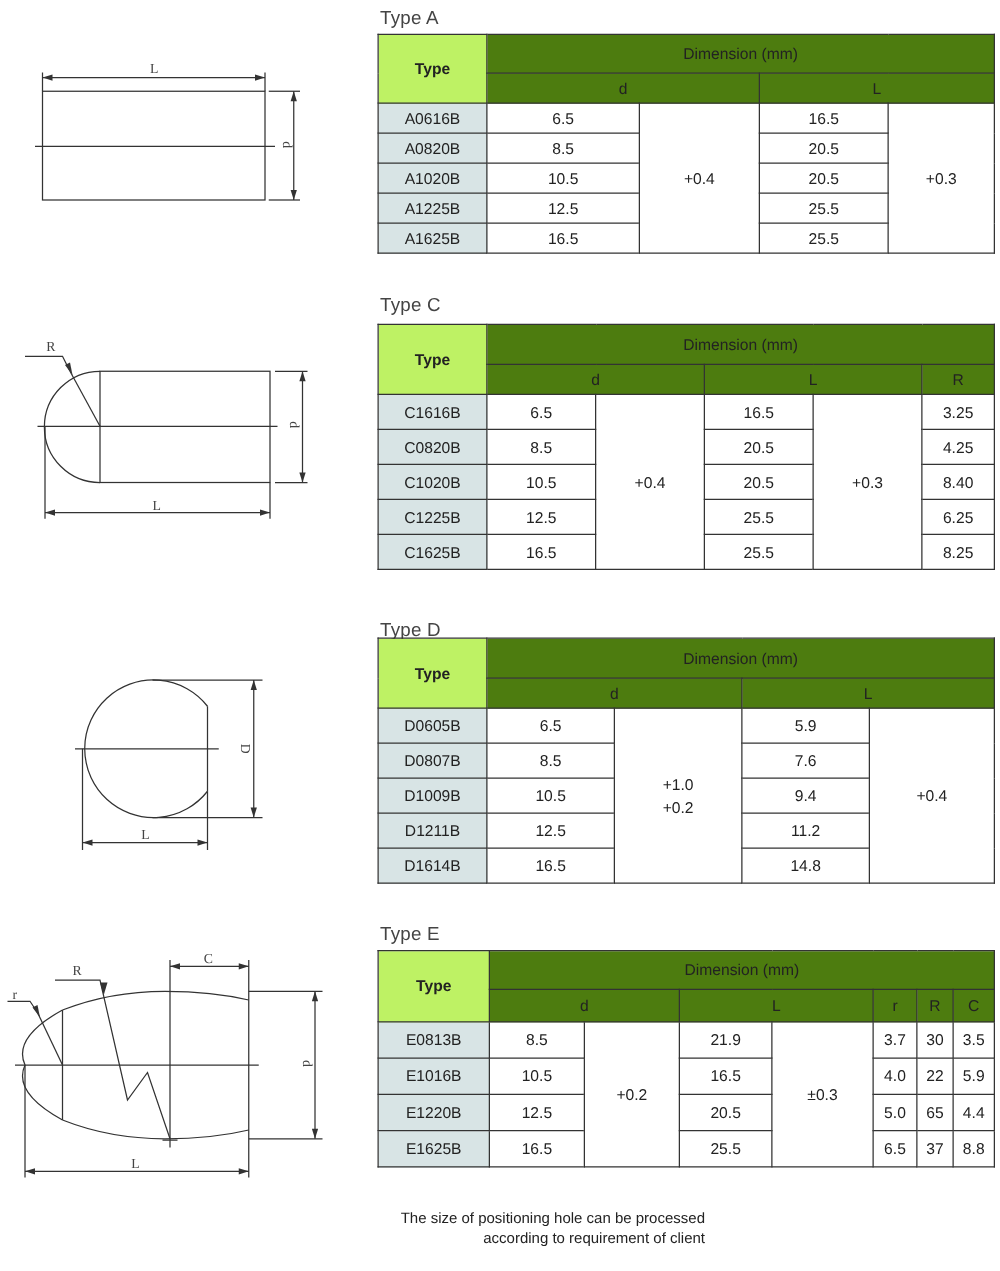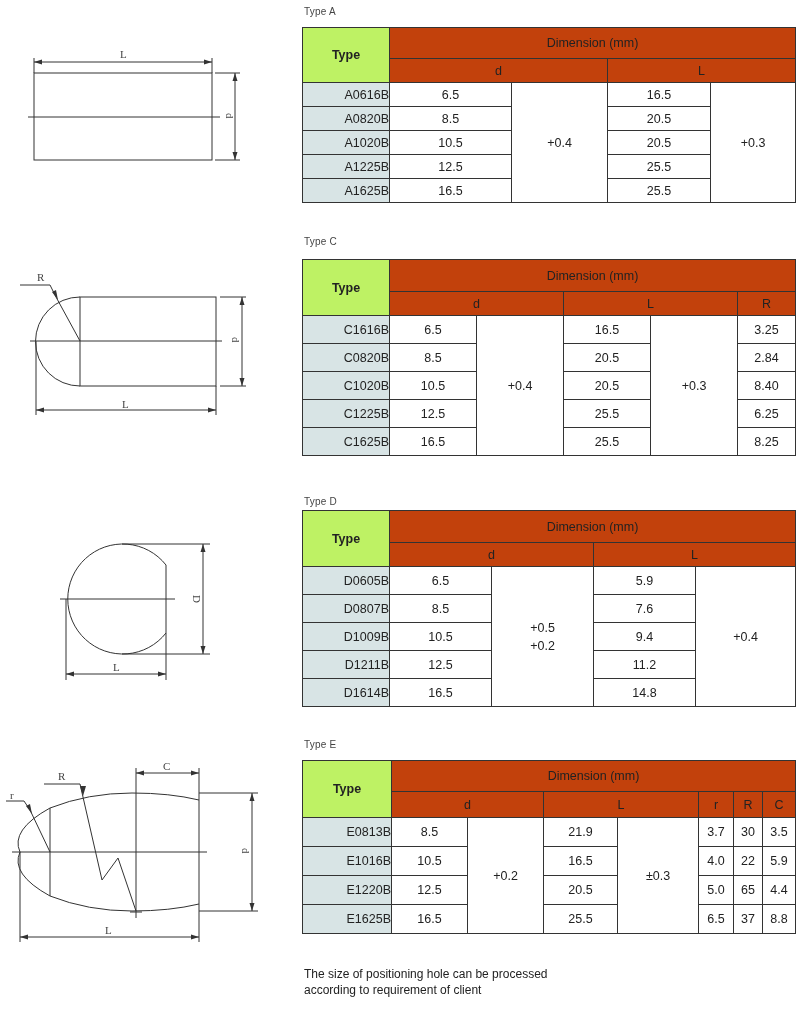--- a/index.html
+++ b/index.html
@@ -1,26 +1,26 @@
 <!DOCTYPE html>
 <html><head>
 <meta charset="utf-8">
 <style>
   html, body { margin:0; padding:0; }
   body { width:800px; height:1017px; background:#ffffff; position:relative; overflow:hidden;
          font-family:"Liberation Sans", sans-serif; color:#222; }
-  .section-title { position:absolute; left:304px; font-size:10px; color:#444; letter-spacing:0.2px; }
+  .section-title { position:absolute; left:304px; font-size:15px; color:#444; letter-spacing:0.2px; }
   table.spec { position:absolute; left:302px; border-collapse:collapse; font-size:12.5px; color:#222; }
   table.spec td, table.spec th { border:1.5px solid #333; text-align:center; padding:0; font-weight:normal; }
-  table.spec th { background:#c2410c; }
+  table.spec th { background:#4d7c0f; }
   table.spec th.type-h { background:#bef264; font-weight:bold; width:86px; }
-  table.spec td.type-c { background:#d8e4e5;text-align:right; }
+  table.spec td.type-c { background:#d8e4e5; }
   table.spec td { background:#fff; }
   .drawing { position:absolute; }
-  .note { position:absolute; left:304px; top:966px; font-size:12px; line-height:16px; color:#222; width:260px; }
+  .note { position:absolute; left:304px; top:966px; font-size:12px; line-height:16px; color:#222; width:260px;text-align:right; }
 </style>
 </head>
 <body>
 
 <svg class="drawing" style="left:0;top:40px" width="260" height="140" viewBox="0 40 260 140">
   <g stroke="#333" stroke-width="1" fill="none">
     <rect x="34" y="73" width="178" height="87"></rect>
     <line x1="28" y1="117" x2="220" y2="117"></line>
     <line x1="34" y1="62" x2="212" y2="62"></line>
     <line x1="34" y1="58" x2="34" y2="73"></line>
@@ -123,21 +123,21 @@
     <td style="width:86px">6.5</td>
     <td rowspan="5" style="width:86px">+0.4</td>
     <td style="width:86px">16.5</td>
     <td rowspan="5" style="width:86px">+0.3</td>
     <td>3.25</td>
   </tr>
   <tr style="height:28px">
     <td class="type-c">C0820B</td>
     <td>8.5</td>
     <td>20.5</td>
-    <td>2.84</td>
+    <td>4.25</td>
   </tr>
   <tr style="height:28px">
     <td class="type-c">C1020B</td>
     <td>10.5</td>
     <td>20.5</td>
     <td>8.40</td>
   </tr>
   <tr style="height:28px">
     <td class="type-c">C1225B</td>
     <td>12.5</td>
@@ -183,21 +183,21 @@
     <th colspan="4">Dimension (mm)</th>
   </tr>
   <tr style="height:24px">
     <th colspan="2">d</th>
     <th colspan="2">L</th>
   </tr>
   <tr style="height:28px">
     <td class="type-c">D0605B</td>
     <td style="width:101px">6.5</td>
     <td rowspan="5" style="width:101px;line-height:18px">
-      <div>+0.5</div>
+      <div>+1.0</div>
       <div>+0.2</div>
     </td>
     <td style="width:101px">5.9</td>
     <td rowspan="5">+0.4</td>
   </tr>
   <tr style="height:28px">
     <td class="type-c">D0807B</td>
     <td>8.5</td>
     <td>7.6</td>
   </tr>

